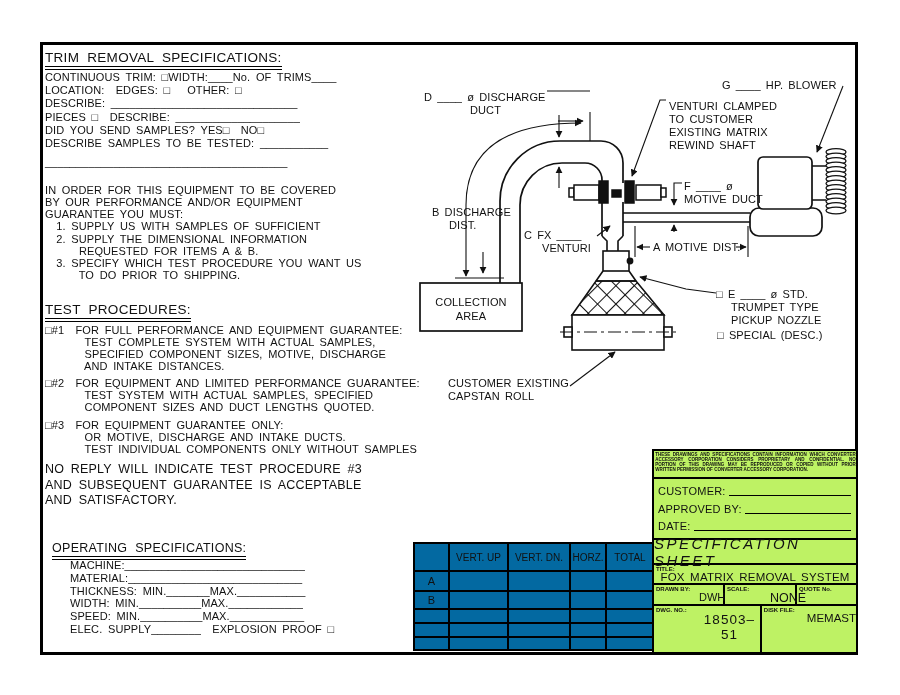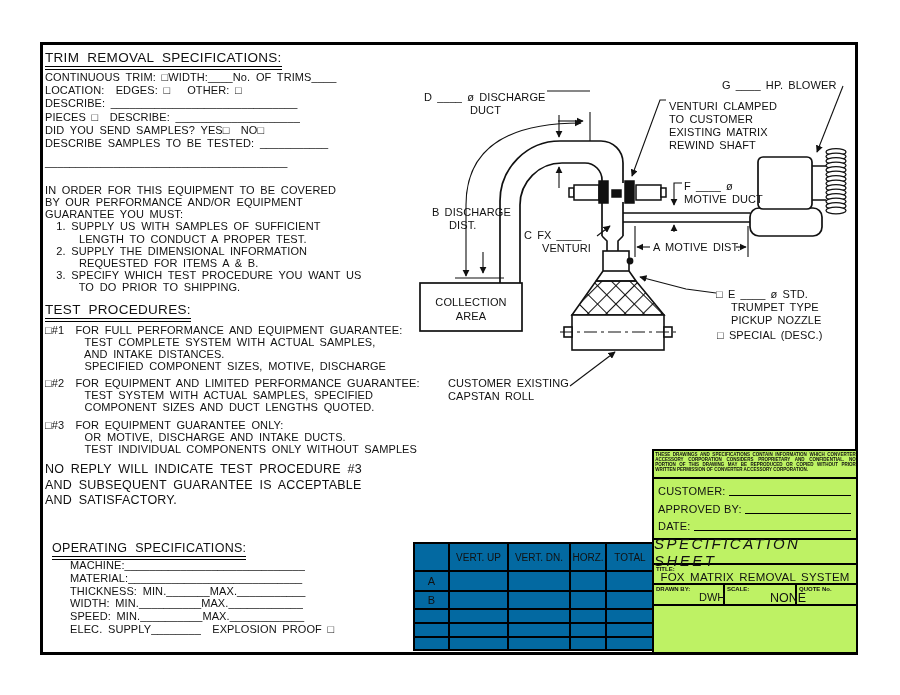--- a/index.html
+++ b/index.html
@@ -62,35 +62,34 @@
   <div class="ln">DID YOU SEND SAMPLES? YES□  NO□</div>
   <div class="ln">DESCRIBE SAMPLES TO BE TESTED: ___________</div>
   <div class="ln gap">_______________________________________</div>
 </div>
 
 <div class="abs" style="left:45px;top:184px;">
   <div class="ln2">IN ORDER FOR THIS EQUIPMENT TO BE COVERED</div>
   <div class="ln2">BY OUR PERFORMANCE AND/OR EQUIPMENT</div>
   <div class="ln2">GUARANTEE YOU MUST:</div>
   <div class="ln2">  1. SUPPLY US WITH SAMPLES OF SUFFICIENT</div>
-  <div class="ln2">      LENGTH TO CONDUCT A PROPER TEST.</div>
   <div class="ln2">  2. SUPPLY THE DIMENSIONAL INFORMATION</div>
   <div class="ln2">      REQUESTED FOR ITEMS A &amp; B.</div>
   <div class="ln2">  3. SPECIFY WHICH TEST PROCEDURE YOU WANT US</div>
   <div class="ln2">      TO DO PRIOR TO SHIPPING.</div>
 </div>
 
 <div class="abs" style="left:45px;top:300px;">
   <span class="hd">TEST PROCEDURES:</span>
 </div>
 <div class="abs" style="left:45px;top:324px;">
   <div class="ln2">□#1  FOR FULL PERFORMANCE AND EQUIPMENT GUARANTEE:</div>
   <div class="ln2">       TEST COMPLETE SYSTEM WITH ACTUAL SAMPLES,</div>
+  <div class="ln2">       SPECIFIED COMPONENT SIZES, MOTIVE, DISCHARGE</div>
   <div class="ln2">       AND INTAKE DISTANCES.</div>
-  <div class="ln2">       SPECIFIED COMPONENT SIZES, MOTIVE, DISCHARGE</div>
 </div>
 <div class="abs" style="left:45px;top:377px;">
   <div class="ln2">□#2  FOR EQUIPMENT AND LIMITED PERFORMANCE GUARANTEE:</div>
   <div class="ln2">       TEST SYSTEM WITH ACTUAL SAMPLES, SPECIFIED</div>
   <div class="ln2">       COMPONENT SIZES AND DUCT LENGTHS QUOTED.</div>
 </div>
 <div class="abs" style="left:45px;top:419px;">
   <div class="ln2">□#3  FOR EQUIPMENT GUARANTEE ONLY:</div>
   <div class="ln2">       OR MOTIVE, DISCHARGE AND INTAKE DUCTS.</div>
   <div class="ln2">       TEST INDIVIDUAL COMPONENTS ONLY WITHOUT SAMPLES</div>
@@ -314,13 +313,23 @@
     </div>
     <div class="cell" style="width:72px">
       <div class="minilab">SCALE:</div>
       <div class="cellval" style="font-size:12.5px">NONE</div>
     </div>
     <div class="cell" style="flex:1">
       <div class="minilab">QUOTE  No.</div>
       <div class="cellval"></div>
     </div>
   </div>
+  <div class="tb-row cells r7">
+    <div class="cell" style="width:143px">
+      <div class="minilab">DWG. NO.:</div>
+      <div class="cellval big">18503–51</div>
+    </div>
+    <div class="cell" style="flex:1">
+      <div class="minilab">DISK FILE:</div>
+      <div class="cellval" style="font-size:11.5px">MEMAST</div>
+    </div>
+  </div>
 </div>
 
 </body></html>

